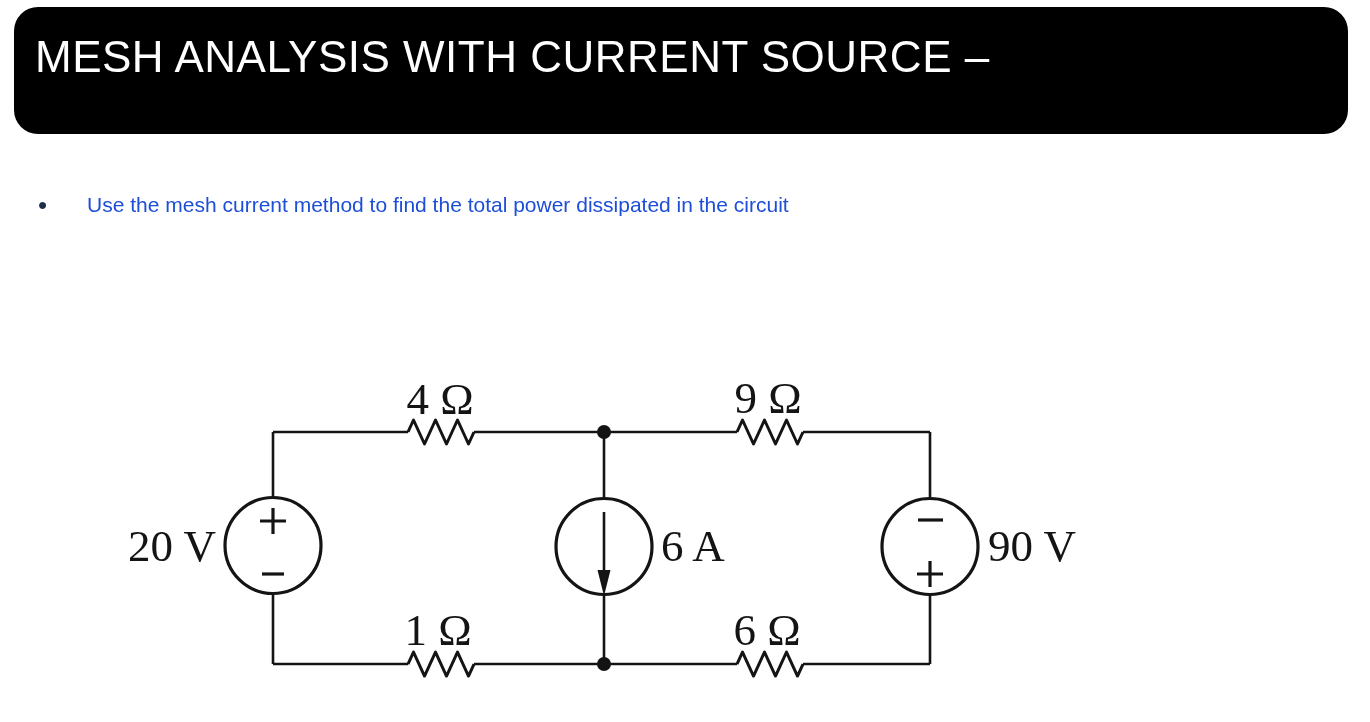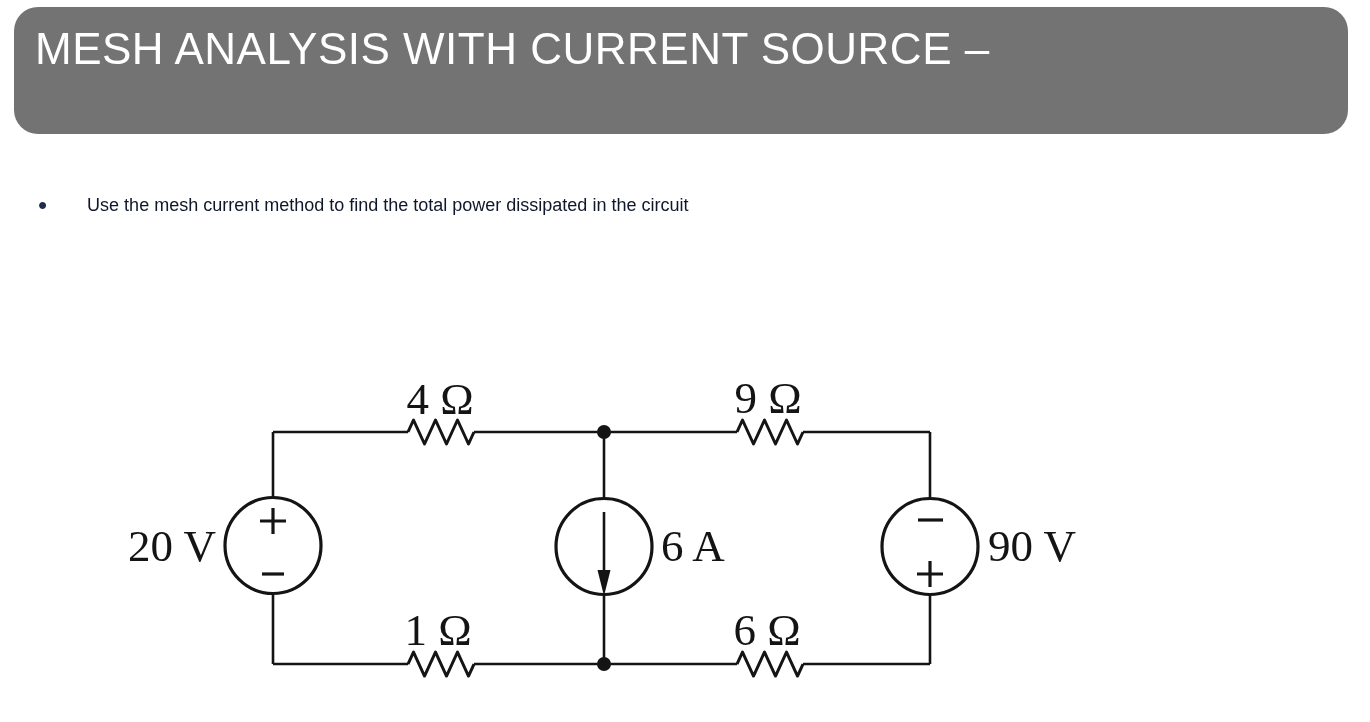--- a/index.html
+++ b/index.html
@@ -7,24 +7,24 @@
     position:relative;
     width:1370px;height:722px;
     background:#ffffff;
     font-family:"Liberation Sans",sans-serif;
     overflow:hidden;
   }
   .title-banner{
     position:absolute;
     left:14px;top:7px;
     width:1334px;height:127px;
-    background:#737373;
+    background:#000000;
     border-radius:24px;
     box-sizing:border-box;
-    padding:20px 20px 0 21px;
+    padding:28px 20px 0 21px;
   }
   .title-line{
     color:#ffffff;
     font-size:44px;
     line-height:44px;
     font-weight:400;
     letter-spacing:0.5px;
     white-space:nowrap;
   }
   .bullet-row{
@@ -33,22 +33,22 @@
     display:flex;
     align-items:flex-start;
   }
   .bullet-dot{
     color:#1e2d4c;
     font-size:26px;
     line-height:30px;
     margin-right:40px;
   }
   .bullet-text{
-    color:#0f172a;
-    font-size:18px;
+    color:#1d4ed8;
+    font-size:21px;
     line-height:30px;
   }
   .circuit-svg{
     position:absolute;
     left:0;top:0;
   }
   .circuit-svg text{
     font-family:"Liberation Serif","DejaVu Serif",serif;
     font-size:45px;
     fill:#141414;

